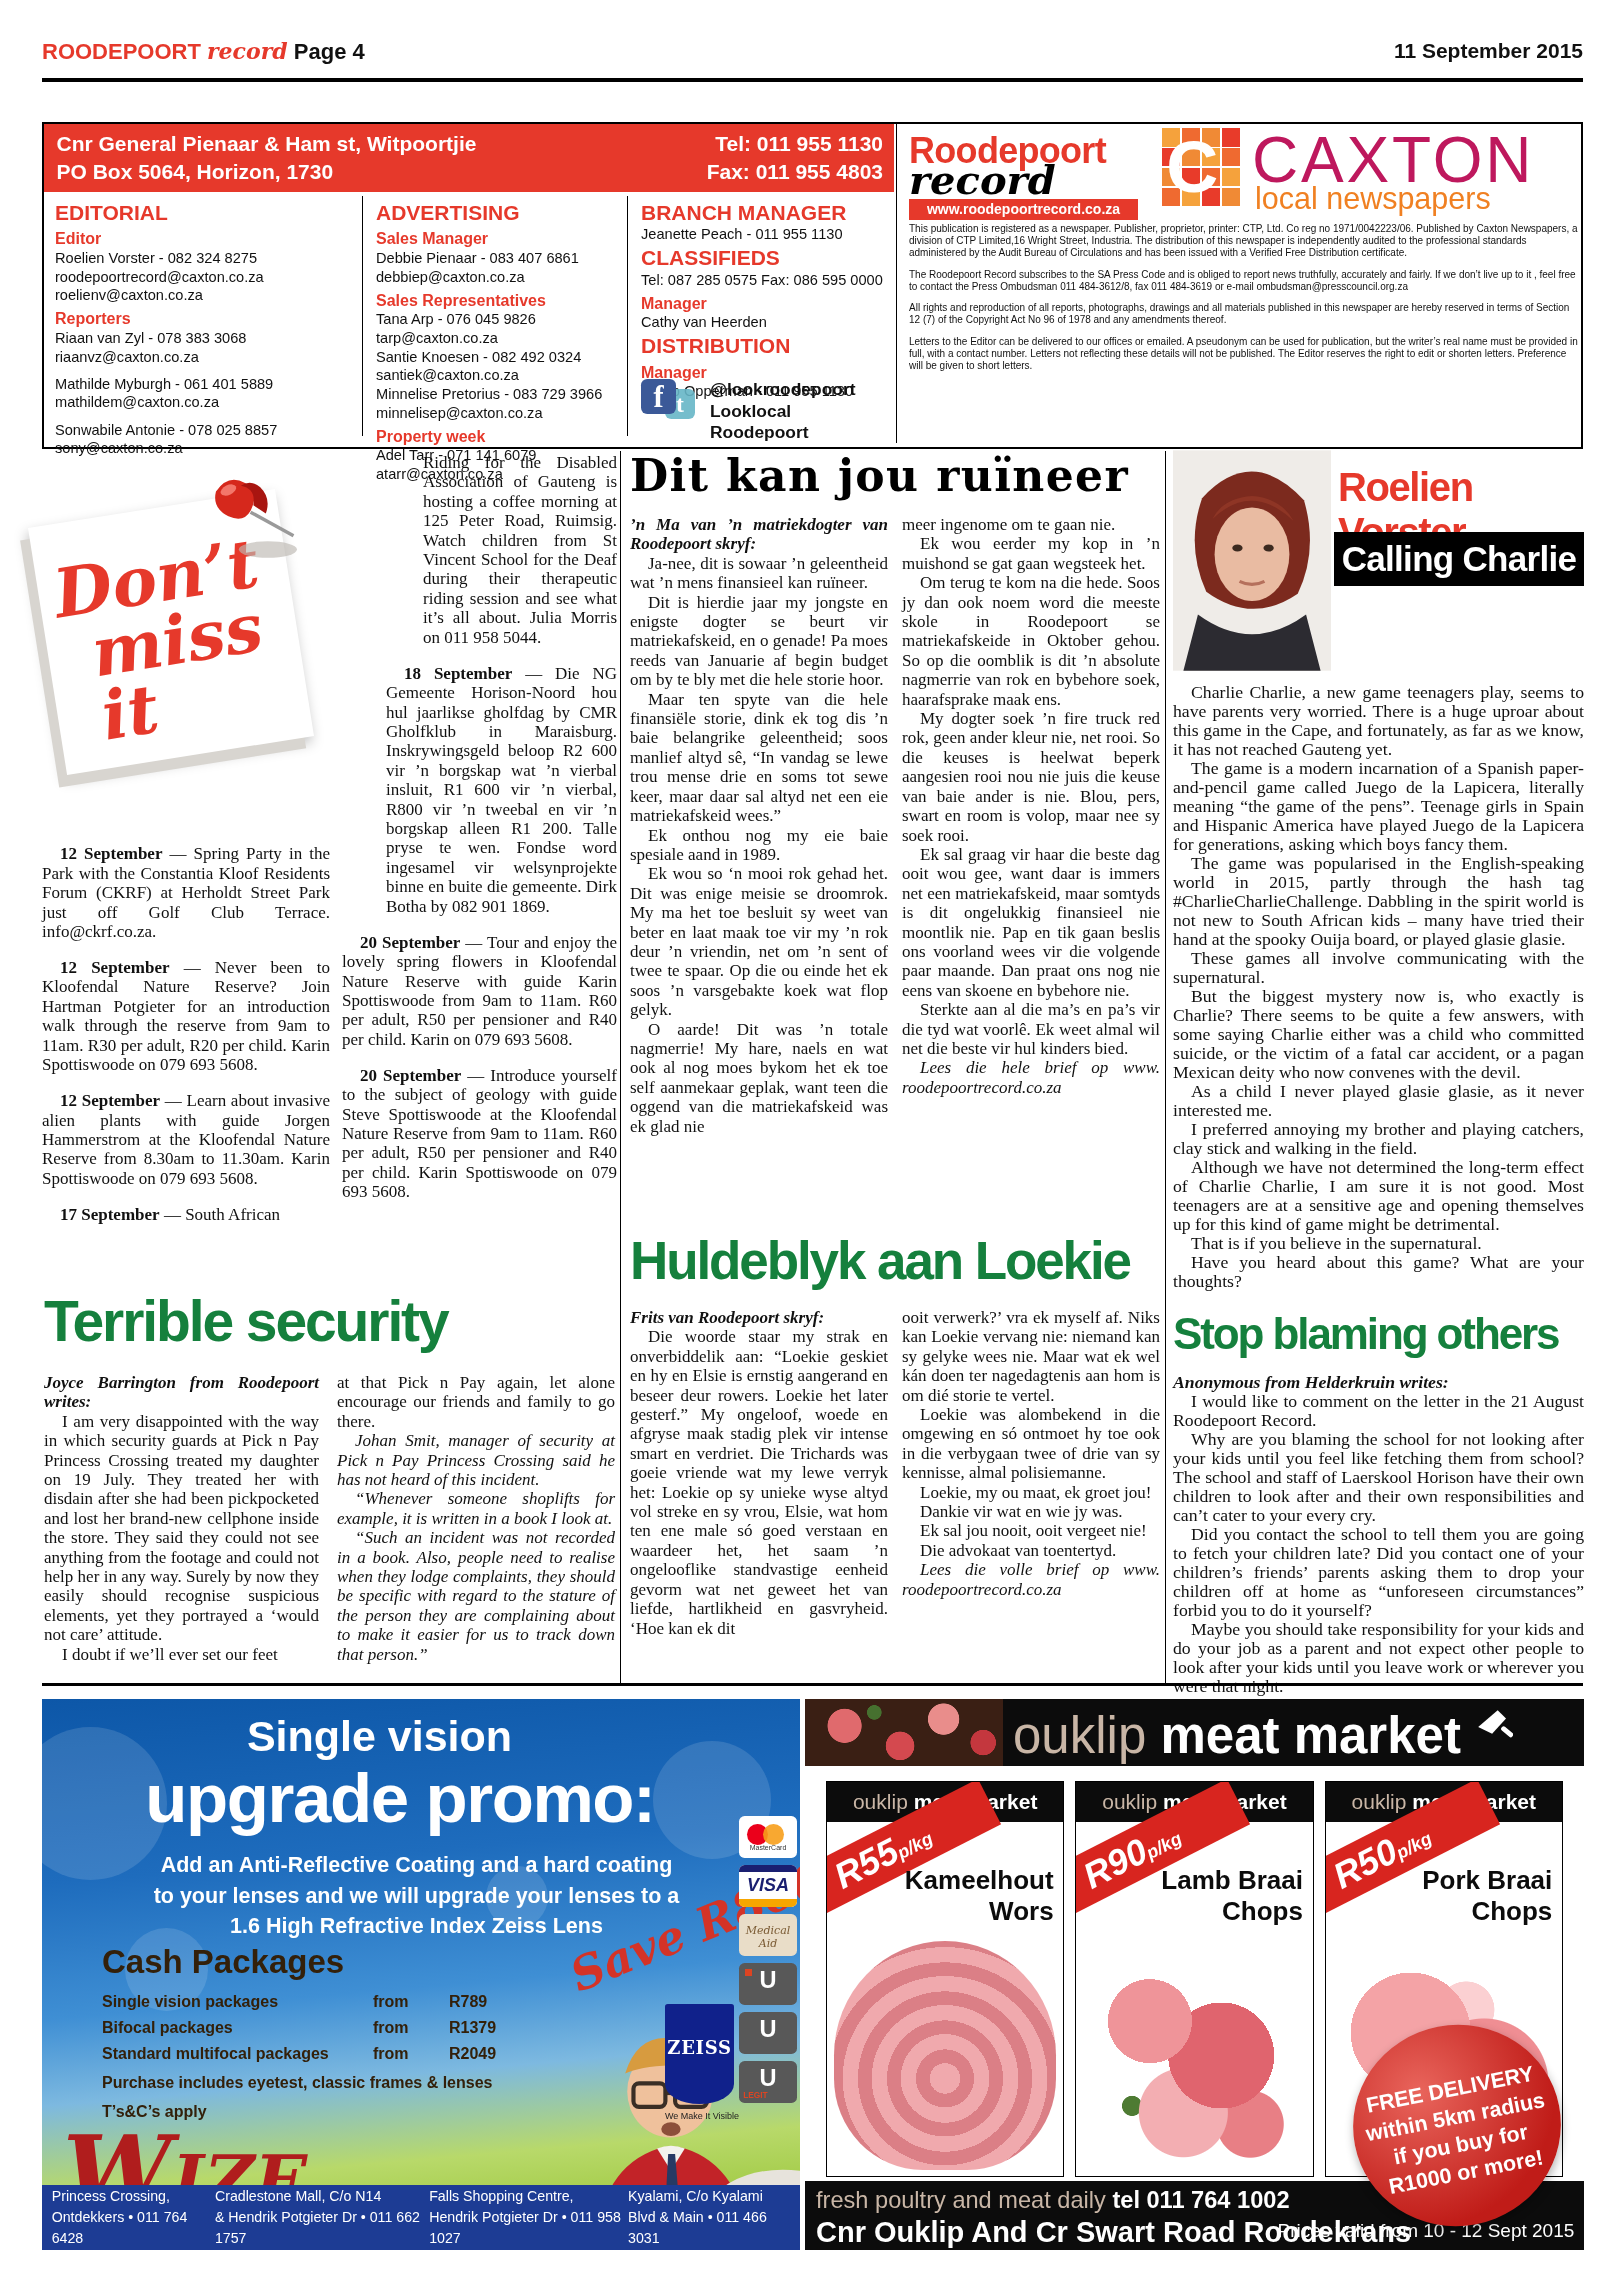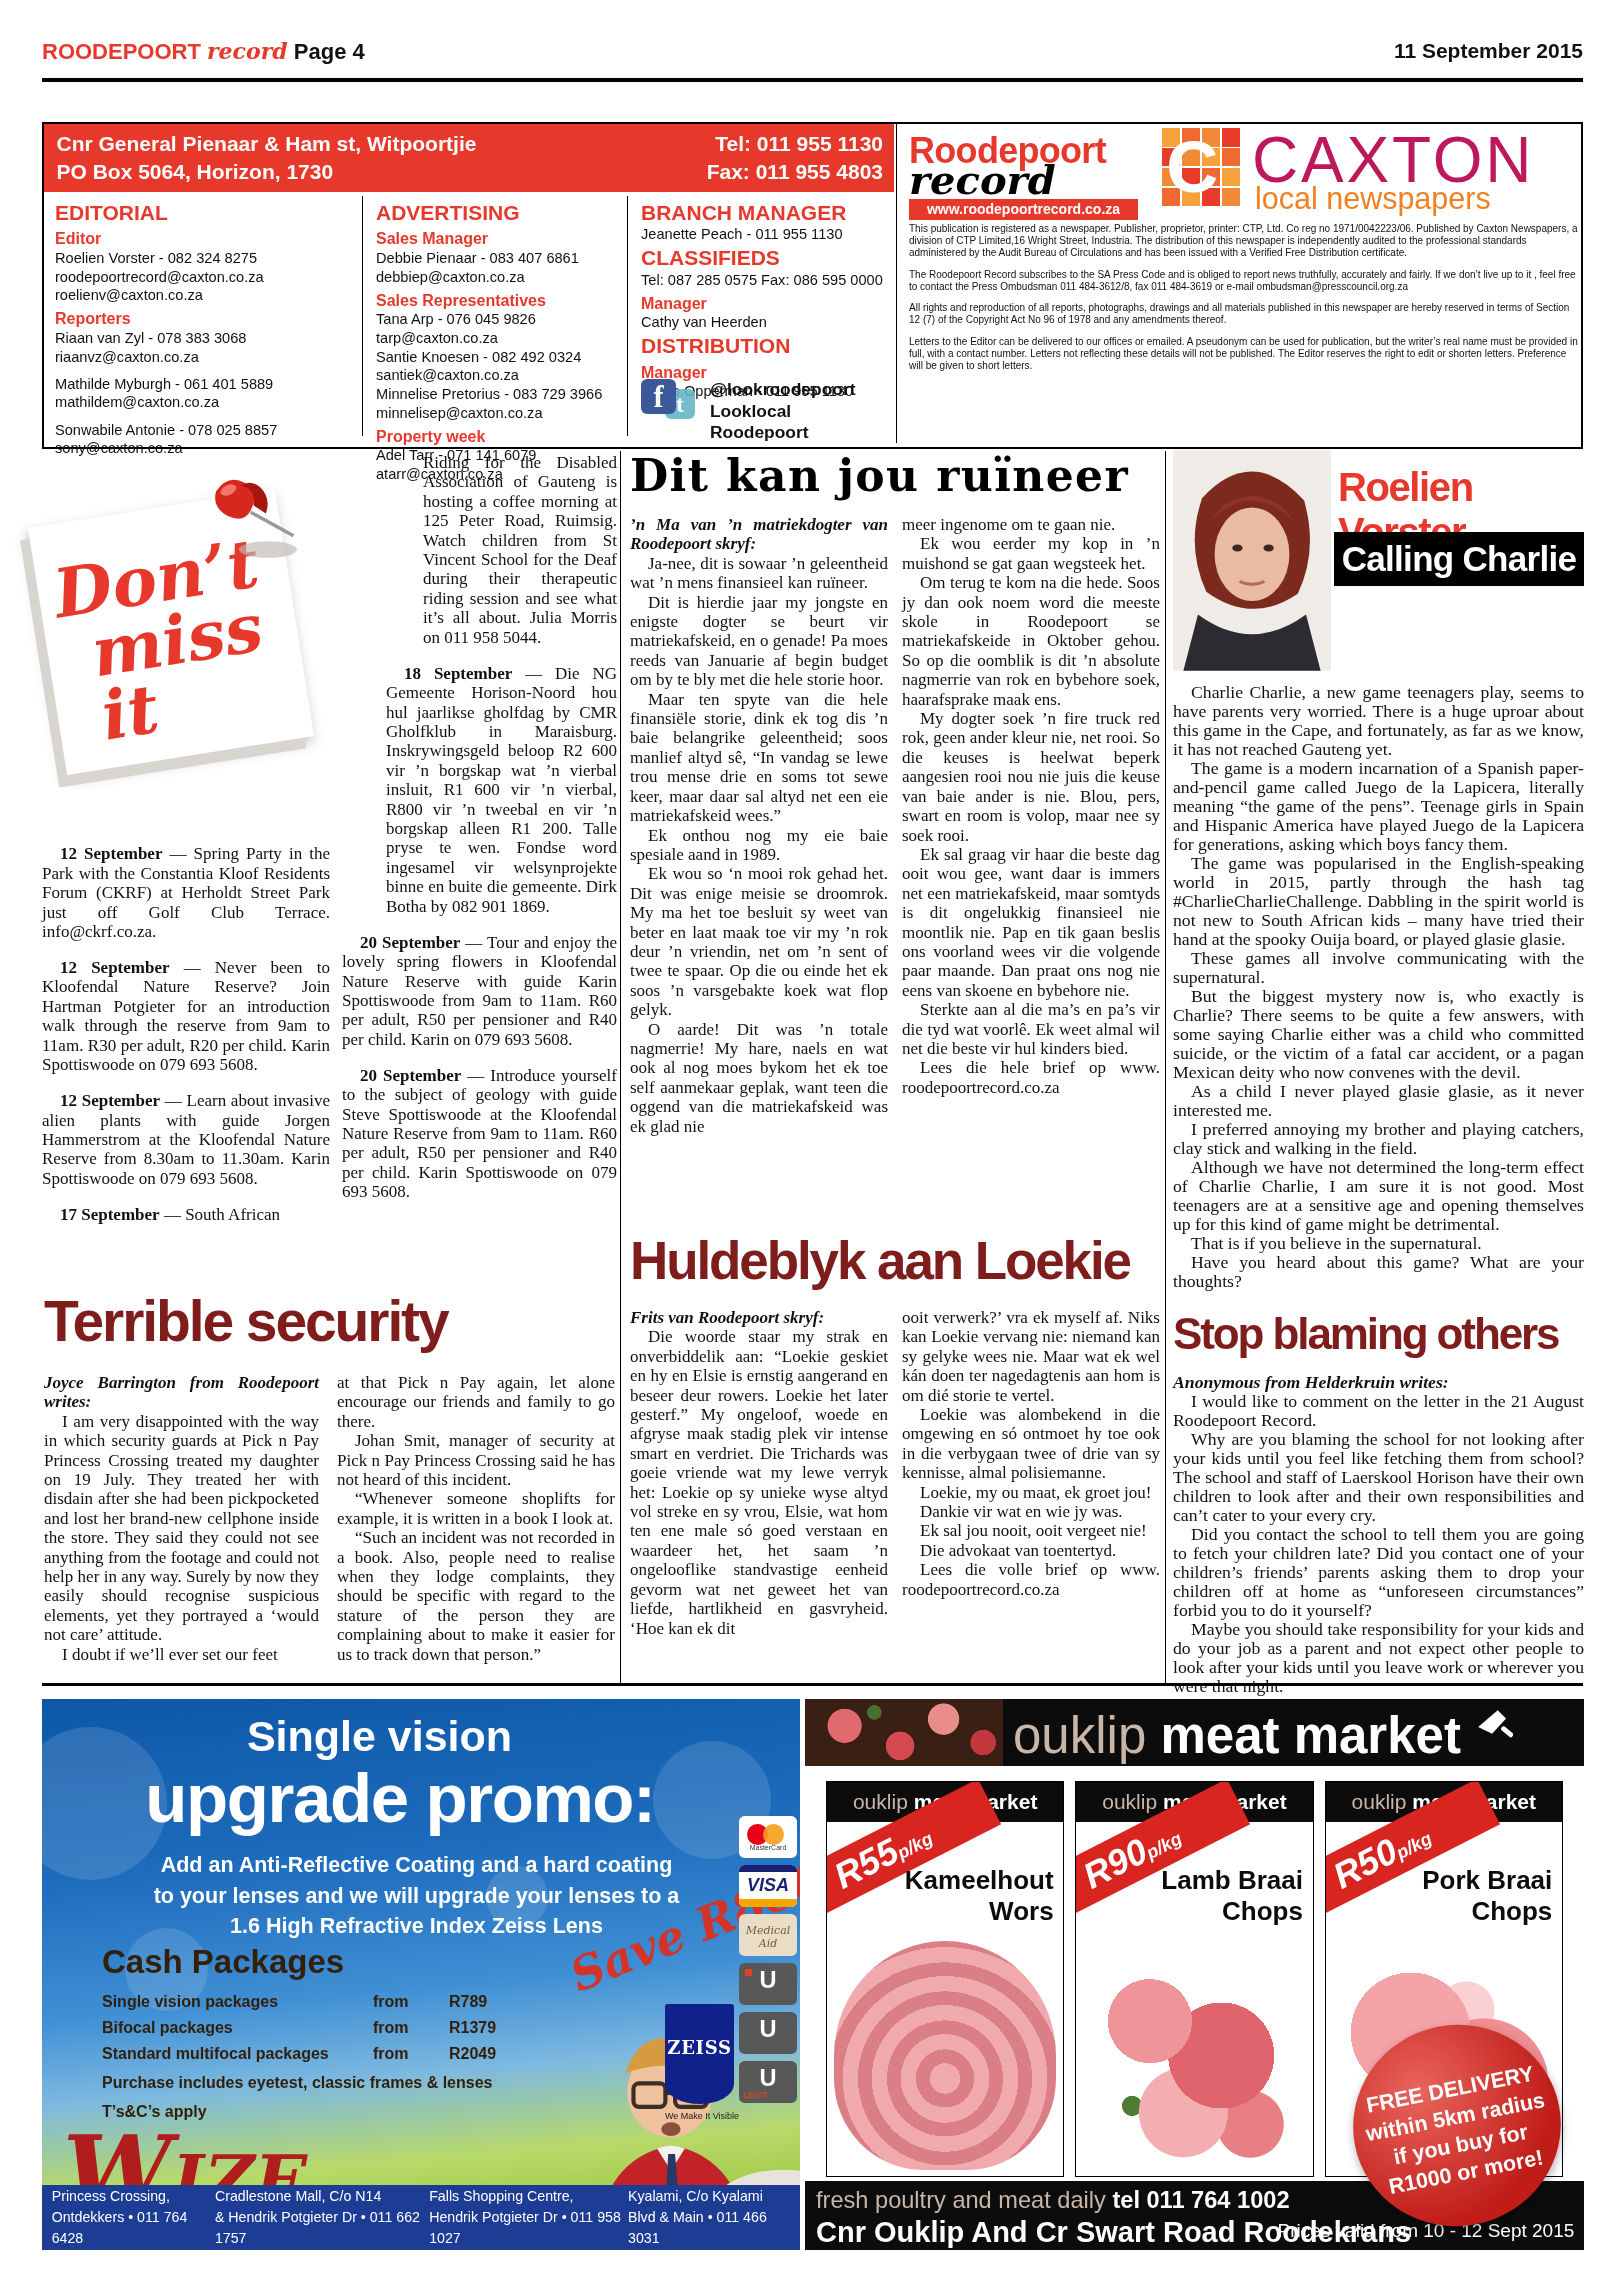--- a/index.html
+++ b/index.html
@@ -44,24 +44,24 @@
   .mosaic .bigc{position:absolute;left:4.2px;top:0px;font-family:"Liberation Sans",sans-serif;font-weight:bold;font-size:72px;color:#fff;line-height:78px;}
   .cxname{position:absolute;left:90px;top:-5.6px;font-family:"Liberation Sans",sans-serif;font-size:64px;letter-spacing:2.8px;color:#be185d;}
   .cxsub{position:absolute;left:93px;top:53px;font-family:"Liberation Sans",sans-serif;font-size:30.5px;color:#f08022;}
   .legal{position:absolute;left:865px;top:99px;width:671px;font-family:"Liberation Sans",sans-serif;}
   .legal p{margin:0 0 9.7px;font-size:10px;line-height:12px;color:#111;}
   
   .bodytext{font-size:17px;line-height:19.4px;text-align:justify;}
   .bodytext p{margin:0;text-indent:18px;}
   .bodytext p.nofi{text-indent:0;}
   .byline{font-weight:bold;font-style:italic;text-indent:0 !important;}
-  .ital{}
+  .ital{font-style:italic;}
   .evdate{font-weight:bold;}
   .colrule{width:1.4px;background:#000;}
-  .headline{font-family:"Liberation Sans",sans-serif;font-weight:bold;color:#7f1d1d;letter-spacing:-2.1px;}
+  .headline{font-family:"Liberation Sans",sans-serif;font-weight:bold;color:#15803d;letter-spacing:-2.1px;}
   
   .notewrap{position:relative;width:292px;height:378px;}
   .notepaper{position:absolute;left:4.2px;top:49px;width:250px;height:250px;background:#fff;
              box-shadow:-9.7px 11px 0 #d8d5d0, -2.8px 5.6px 12.5px rgba(0,0,0,.25);transform:rotate(-9deg);}
   .notetxt{position:absolute;left:21px;top:83px;transform:rotate(-9deg);color:#e6392b;
            font-family:"DejaVu Serif",serif;font-weight:bold;font-style:italic;font-size:67px;line-height:64px;}
   
   .serifhead{font-family:"DejaVu Serif",serif;font-weight:bold;font-size:44px;letter-spacing:1.4px;color:#000;}
   
   .charlietxt{font-size:17.7px;line-height:19px;text-align:justify;}

